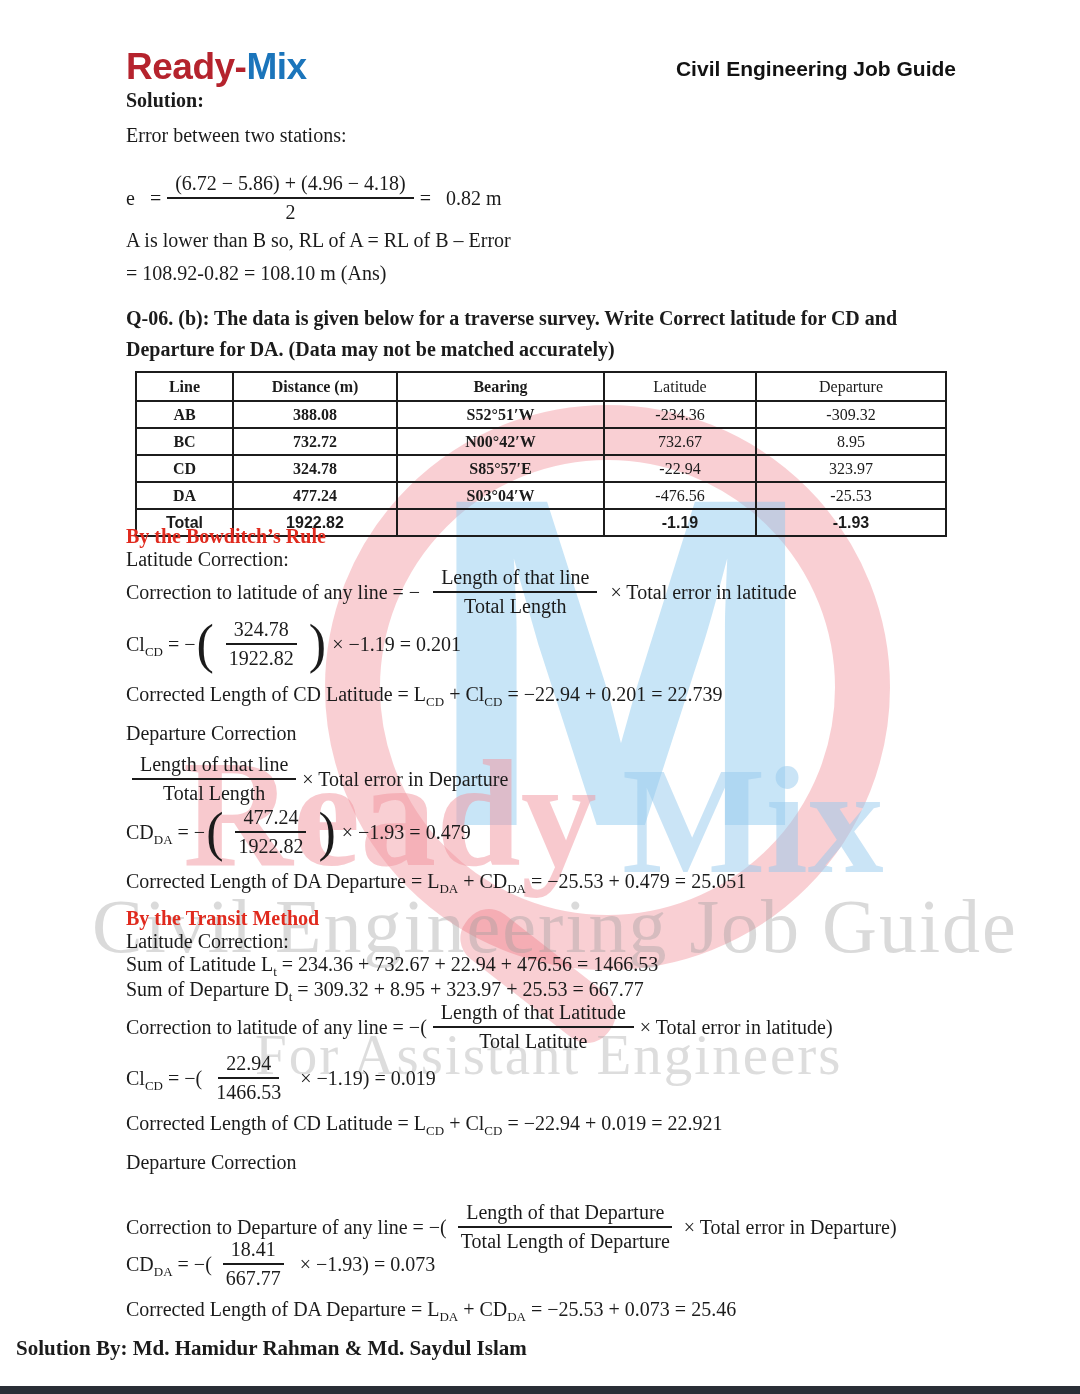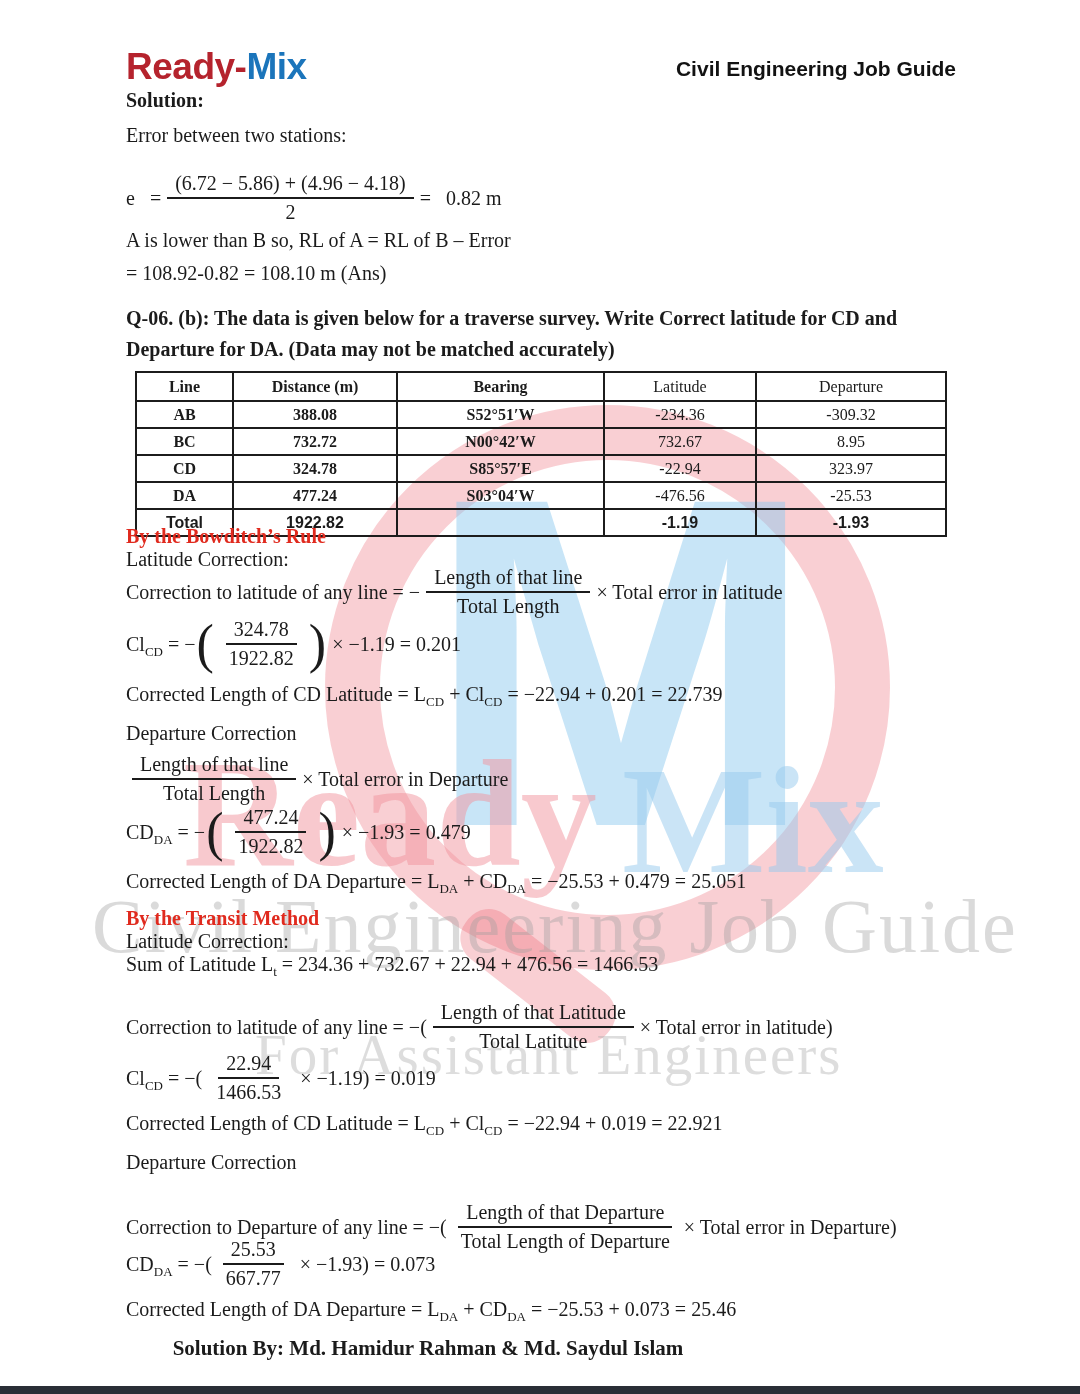--- a/index.html
+++ b/index.html
@@ -40,21 +40,21 @@
   sub{font-size:13px;line-height:0;}
   
   table.survey{position:absolute;left:135px;top:371px;border-collapse:collapse;
                font-size:16px;background:transparent;}
   table.survey td,table.survey th{border:2px solid #1c1c1c;text-align:center;
                padding:0 10px;height:25px;}
   table.survey th{height:27px;}
   .w-line{width:75px;}.w-dist{width:142px;}.w-bear{width:185px;}.w-lat{width:130px;}.w-dep{width:168px;}
   .cell-norm{font-weight:normal;}
   .total-row td{font-family:"Liberation Sans",sans-serif;font-weight:bold;}
-  .footer-credit{left:0;top:1336px;width:856px;text-align:center;font-weight:bold;font-size:21px;}
+  .footer-credit{left:16px;top:1336px;width:856px;font-weight:bold;font-size:21px;}
   .bottom-bar{left:0;top:1386px;width:1080px;height:8px;background:#2a2e36;}
 </style>
 </head>
 <body>
 
 <div class="wm wm-ring"></div>
 <div class="wm wm-leg"></div>
 <div class="wm wm-m">M</div>
 <div class="wm wm-ready">Ready</div>
 <div class="wm wm-mix">Mix</div>
@@ -128,21 +128,21 @@
       <td></td>
       <td>-1.19</td>
       <td>-1.93</td>
     </tr>
   </tbody>
     </table>
 
   <div class="abs t20 bold red" style="left:126px;top:525px;">By the Bowditch’s Rule</div>
   <div class="abs t20" style="left:126px;top:548px;">Latitude Correction:</div>
 
-  <div class="eqrow" style="left:126px;top:566px;">
+  <div class="eqrow" style="left:126px;top:566px;gap:7px;">
     <span class="pre">Correction to latitude of any line = −</span>
     <span class="frac">
       <span class="num">Length of that line</span>
       <span class="den">Total Length</span>
     </span>
     <span class="pre">× Total error in latitude</span>
   </div>
 
   <div class="eqrow" style="left:126px;top:618px;">
     <span class="pre"><span>Cl</span><sub>CD</sub><span class="pre"> = −</span></span>
@@ -183,20 +183,23 @@
   <div class="abs t20" style="left:126px;top:870px;">
     <span>Corrected Length of DA Departure =  L</span><sub>DA</sub><span> +  CD</span><sub>DA</sub><span> = −25.53 + 0.479 = 25.051</span>
   </div>
 
   <div class="abs t20 bold red" style="left:126px;top:907px;">By the Transit Method</div>
   <div class="abs t20" style="left:126px;top:930px;">Latitude Correction:</div>
 
   <div class="abs t20" style="left:126px;top:953px;">
     <span>Sum of Latitude L</span><sub>t</sub><span> = 234.36 + 732.67 + 22.94 + 476.56 = 1466.53</span>
   </div>
+  <div class="abs t20" style="left:126px;top:978px;">
+    <span>Sum of Departure D</span><sub>t</sub><span> = 309.32 + 8.95 + 323.97 + 25.53 = 667.77</span>
+  </div>
 
   <div class="eqrow" style="left:126px;top:1001px;">
     <span class="pre">Correction to latitude of any line = −(</span>
     <span class="frac">
       <span class="num">Length of that Latitude</span>
       <span class="den">Total Latitute</span>
     </span>
     <span class="pre">× Total error in latitude)</span>
   </div>
 
@@ -220,21 +223,21 @@
     <span class="frac">
       <span class="num">Length of that Departure</span>
       <span class="den">Total Length of Departure</span>
     </span>
     <span class="pre">× Total error in Departure)</span>
   </div>
 
   <div class="eqrow" style="left:126px;top:1238px;">
     <span class="pre"><span>CD</span><sub>DA</sub><span class="pre"> = −(</span></span>
     <span class="frac">
-      <span class="num">25.53</span>
+      <span class="num">18.41</span>
       <span class="den">667.77</span>
     </span>
     <span class="pre"> × −1.93) = 0.073</span>
   </div>
 
   <div class="abs t20" style="left:126px;top:1298px;">
     <span>Corrected Length of DA Departure =  L</span><sub>DA</sub><span> +  CD</span><sub>DA</sub><span> = −25.53 + 0.073 = 25.46</span>
   </div>
 
   <div class="abs footer-credit">Solution By: Md. Hamidur Rahman &amp; Md. Saydul Islam</div>

